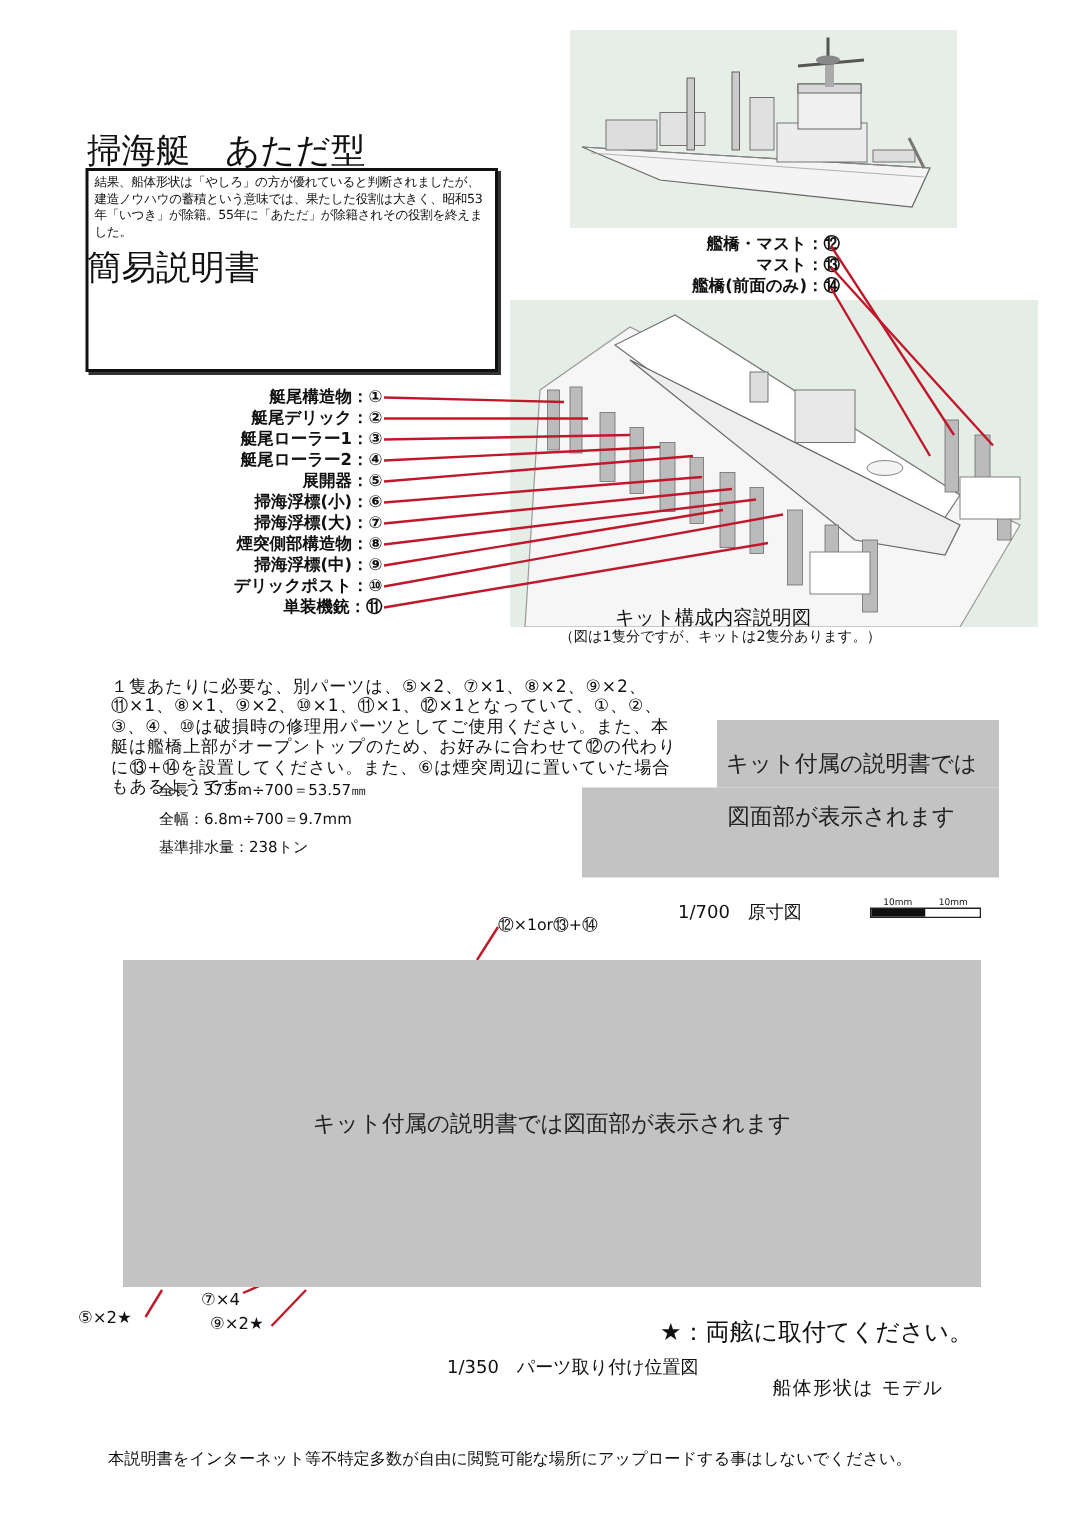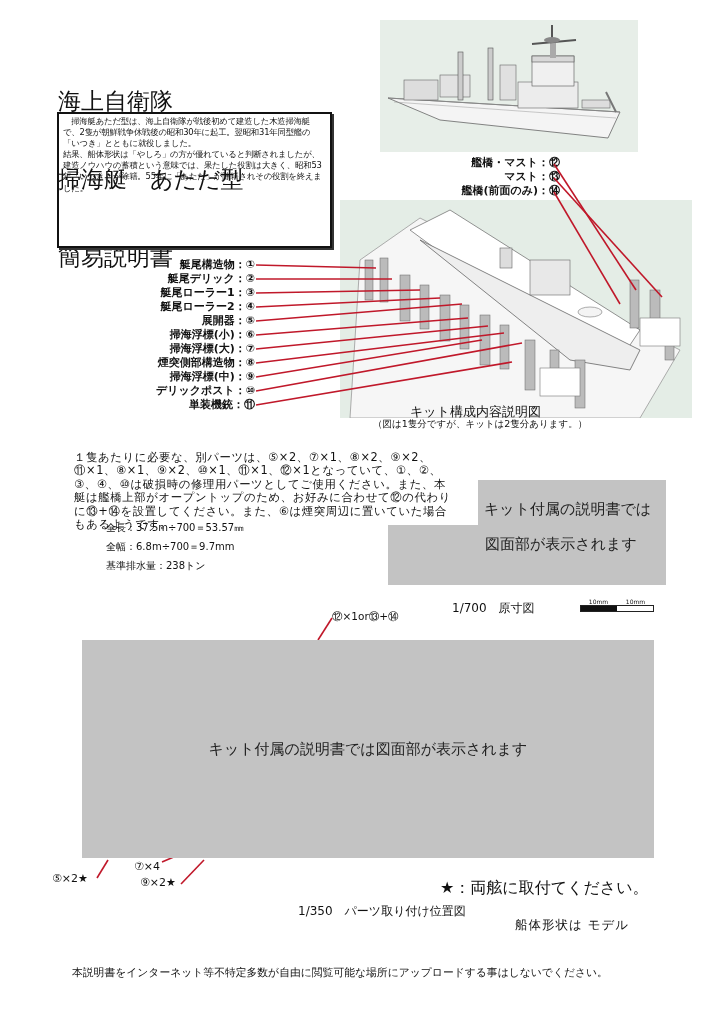--- a/index.html
+++ b/index.html
@@ -50,27 +50,25 @@
     .note-star { left: 440px; top: 878px; font-size: 16px; }
     .scale-label-350 { left: 298px; top: 903px; font-size: 12px; }
     .maker { left: 515px; top: 917px; font-size: 12.5px; letter-spacing: 1px; }
     .footer { left: 72px; top: 966px; font-size: 10.8px; white-space: nowrap; }
     svg.overlay { position: absolute; left: 0; top: 0; pointer-events: none; }
   </style>
 </head>
 <body>
 
 <div class="abs title">
-  <div>海上自衛隊</div>
   <div>掃海艇　あただ型</div>
   <div>簡易説明書</div>
 </div>
 
 <div class="abs intro-box">
-  <p>　掃海艇あただ型は、海上自衛隊が戦後初めて建造した木造掃海艇で、2隻が朝鮮戦争休戦後の昭和30年に起工。翌昭和31年同型艦の「いつき」とともに就役しました。</p>
   <p>結果、船体形状は「やしろ」の方が優れていると判断されましたが、建造ノウハウの蓄積という意味では、果たした役割は大きく、昭和53年「いつき」が除籍。55年に「あただ」が除籍されその役割を終えました。</p>
 </div>
 
 <div class="abs ship-photo">
   <svg width="258" height="132" viewBox="0 0 258 132">
     <path d="M8 78 L240 92 L228 118 L60 100 Z" fill="#f4f4f4" stroke="#666" stroke-width="0.8"></path>
     <path d="M8 78 L240 92" stroke="#888" stroke-width="0.8"></path>
     <path d="M14 82 L236 98" stroke="#999" stroke-width="0.5"></path>
     <rect x="24" y="60" width="34" height="20" fill="#ddd" stroke="#666" stroke-width="0.6"></rect>
     <rect x="60" y="55" width="30" height="22" fill="#e2e2e2" stroke="#666" stroke-width="0.6"></rect>

